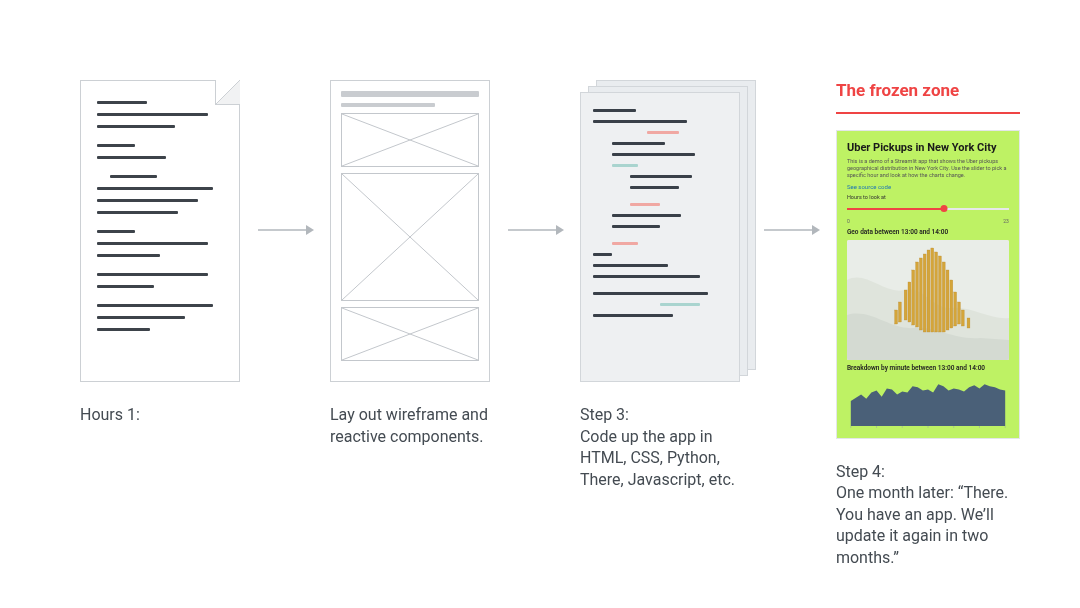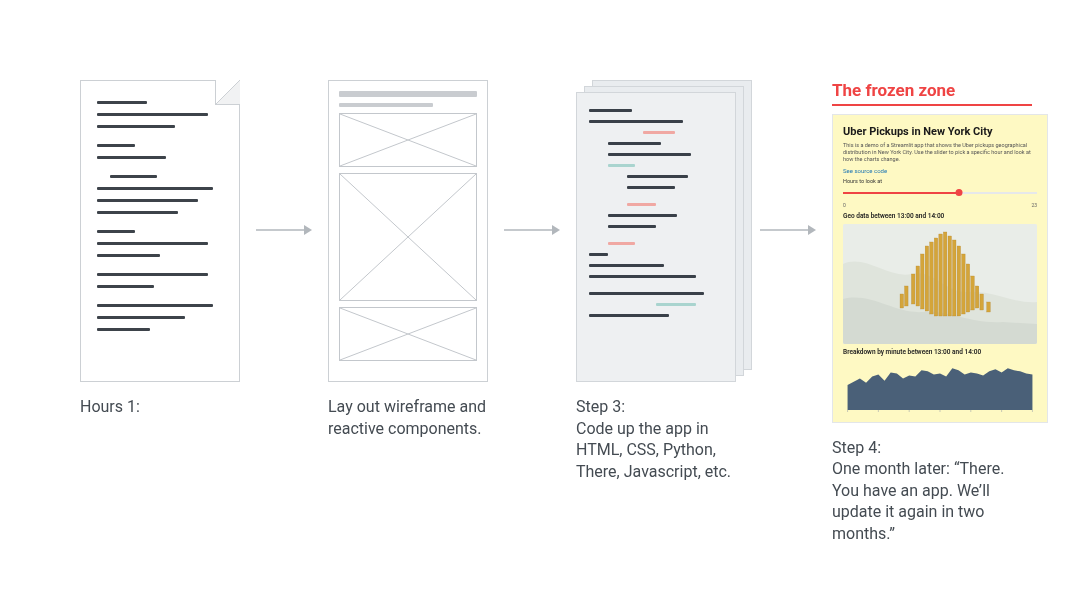--- a/index.html
+++ b/index.html
@@ -13,20 +13,21 @@
   .stage {
     display: flex;
     align-items: flex-start;
     padding: 80px 60px 40px 80px;
     gap: 16px;
   }
   .col {
     display: flex;
     flex-direction: column;
     width: 176px;
+    gap: 8px;
   }
   .arrow-col {
     width: 60px;
     display: flex;
     align-items: center;
     justify-content: center;
     height: 300px;
   }
   .arrow-col svg { width: 56px; height: 16px; }
   .caption {
@@ -109,23 +110,23 @@
 
   
   .headline {
     color: #ef4444;
     font-weight: 700;
     font-size: 17px;
     margin-bottom: 4px;
   }
   .hr-red { height: 2px; background: #ef4444; margin-bottom: 8px; }
   .appcard {
-    width: 216px;
+    width: 184px;
     border: 1px solid #e3e6e9;
-    background: #fef9c3;
+    background: #bef264;
     padding: 10px 10px 8px 10px;
   }
   .appcard h4 { font-size: 11px; font-weight: 700; color: #1a1a1a; margin-bottom: 4px; }
   .appcard .sub { font-size: 5.5px; color: #555; line-height: 1.3; margin-bottom: 4px; }
   .appcard .link { font-size: 6px; color: #1f77b4; margin-bottom: 4px; }
   .appcard .range-row { font-size: 5px; color: #666; display:flex; justify-content: space-between; margin-top:2px;}
   .slider { position: relative; height: 6px; margin: 2px 0 6px 0; }
   .slider .track { position: absolute; top: 2px; left: 0; right: 0; height: 2px; background: #e6e8ea; }
   .slider .fill { position: absolute; top: 2px; left: 0; width: 60%; height: 2px; background: #ef4444; }
   .slider .thumb { position: absolute; top: -1px; left: 60%; width: 7px; height: 7px; border-radius: 50%; background: #ef4444; transform: translateX(-50%); }

